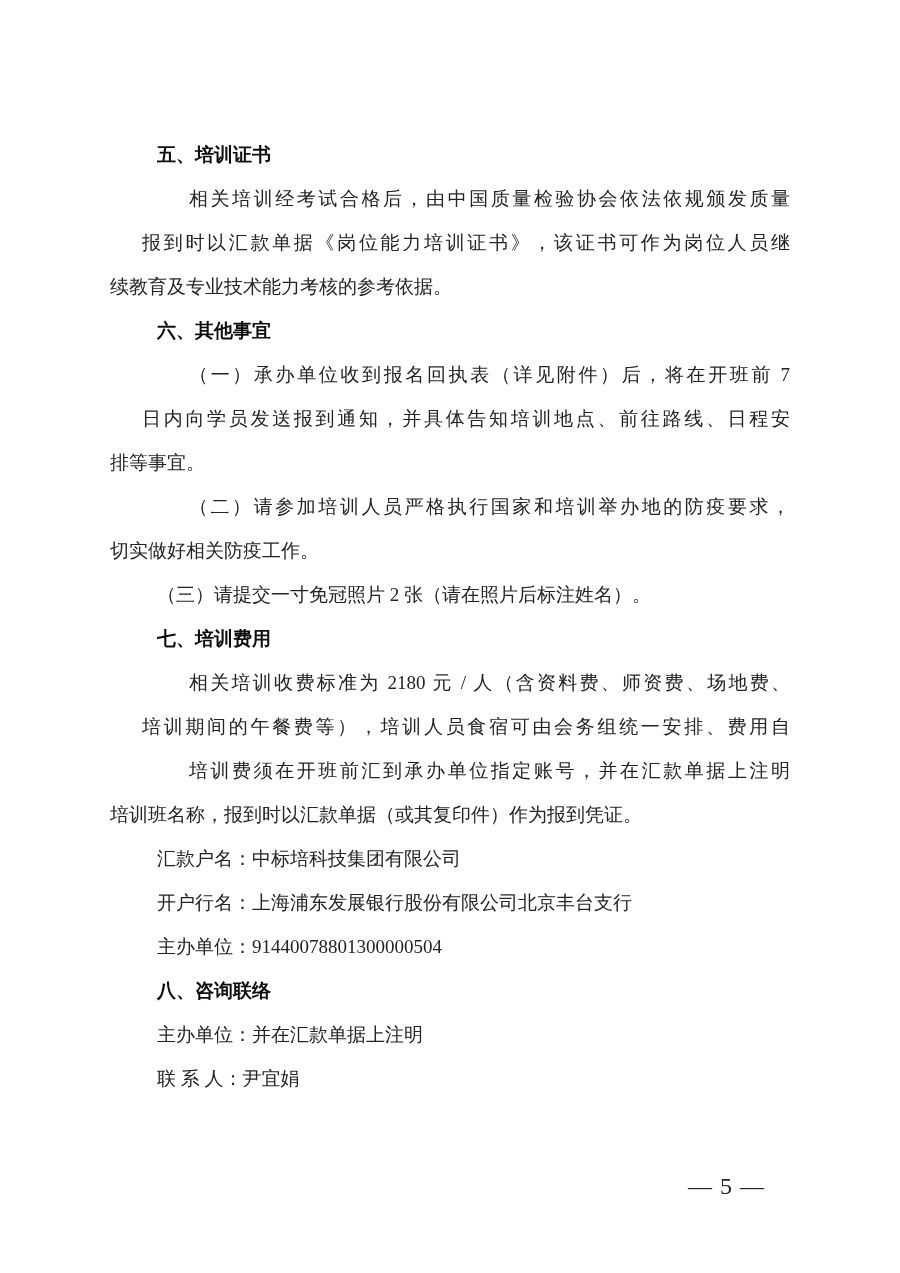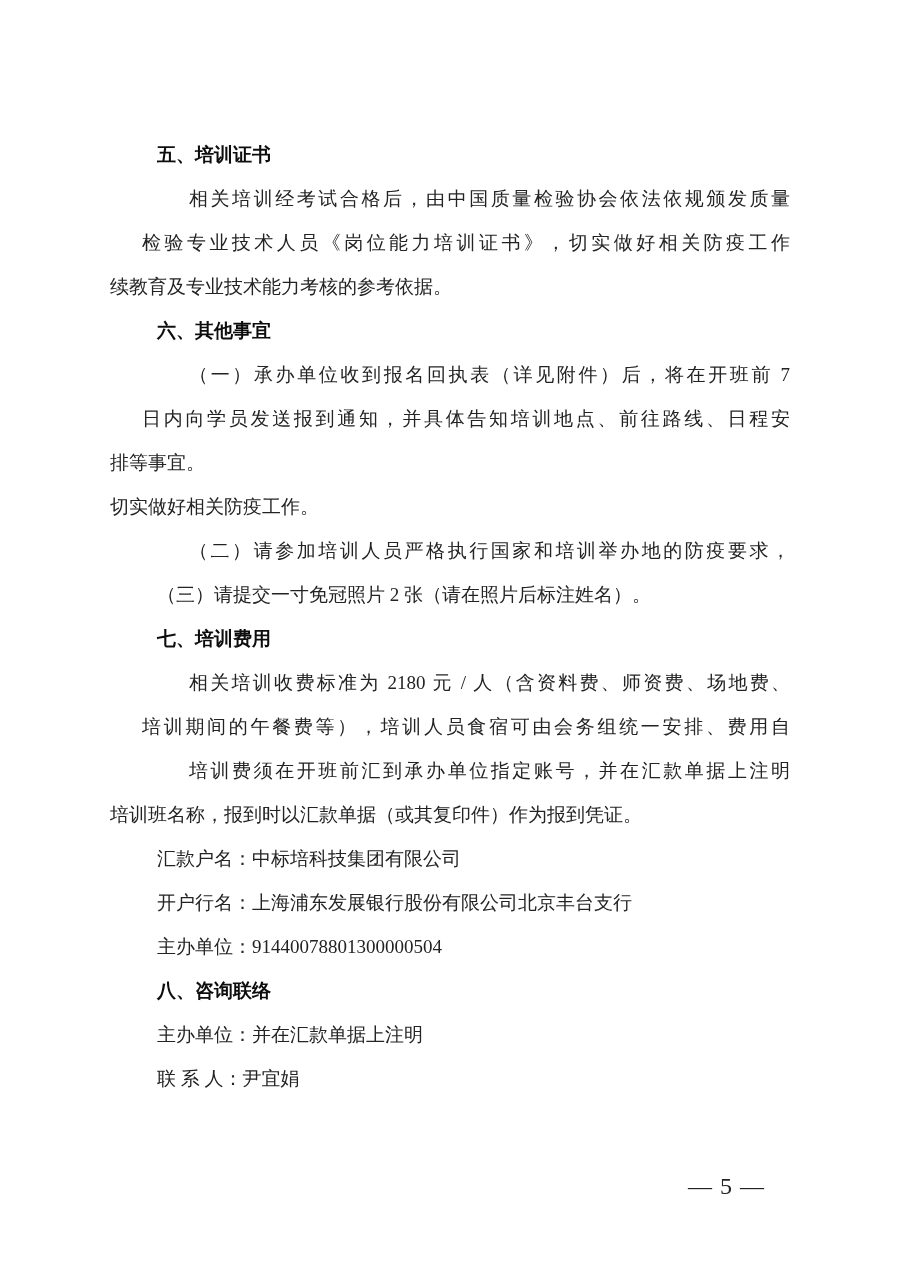--- a/index.html
+++ b/index.html
@@ -58,28 +58,28 @@
     white-space: pre;
   }
 </style>
 </head>
 <body>
 
 <div class="page">
   <div class="text-block">
       <div class="line heading indent">五、培训证书</div>
       <div class="line indent justify">相关培训经考试合格后，由中国质量检验协会依法依规颁发质量</div>
-      <div class="line justify">检验专业技术人员《岗位能力培训证书》，切实做好相关防疫工作</div>
+      <div class="line justify">报到时以汇款单据《岗位能力培训证书》，该证书可作为岗位人员继</div>
       <div class="line">续教育及专业技术能力考核的参考依据。</div>
       <div class="line heading indent">六、其他事宜</div>
       <div class="line indent justify">（一）承办单位收到报名回执表（详见附件）后，将在开班前 7</div>
       <div class="line justify">日内向学员发送报到通知，并具体告知培训地点、前往路线、日程安</div>
       <div class="line">排等事宜。</div>
+      <div class="line indent justify">（二）请参加培训人员严格执行国家和培训举办地的防疫要求，</div>
       <div class="line">切实做好相关防疫工作。</div>
-      <div class="line indent justify">（二）请参加培训人员严格执行国家和培训举办地的防疫要求，</div>
       <div class="line indent">（三）请提交一寸免冠照片 2 张（请在照片后标注姓名）。</div>
       <div class="line heading indent">七、培训费用</div>
       <div class="line indent justify">相关培训收费标准为 2180 元 / 人（含资料费、师资费、场地费、</div>
       <div class="line justify">培训期间的午餐费等），培训人员食宿可由会务组统一安排、费用自</div>
       <div class="line indent justify">培训费须在开班前汇到承办单位指定账号，并在汇款单据上注明</div>
       <div class="line">培训班名称，报到时以汇款单据（或其复印件）作为报到凭证。</div>
       <div class="line indent">汇款户名：中标培科技集团有限公司</div>
       <div class="line indent">开户行名：上海浦东发展银行股份有限公司北京丰台支行</div>
       <div class="line indent">主办单位：91440078801300000504</div>
       <div class="line heading indent">八、咨询联络</div>

